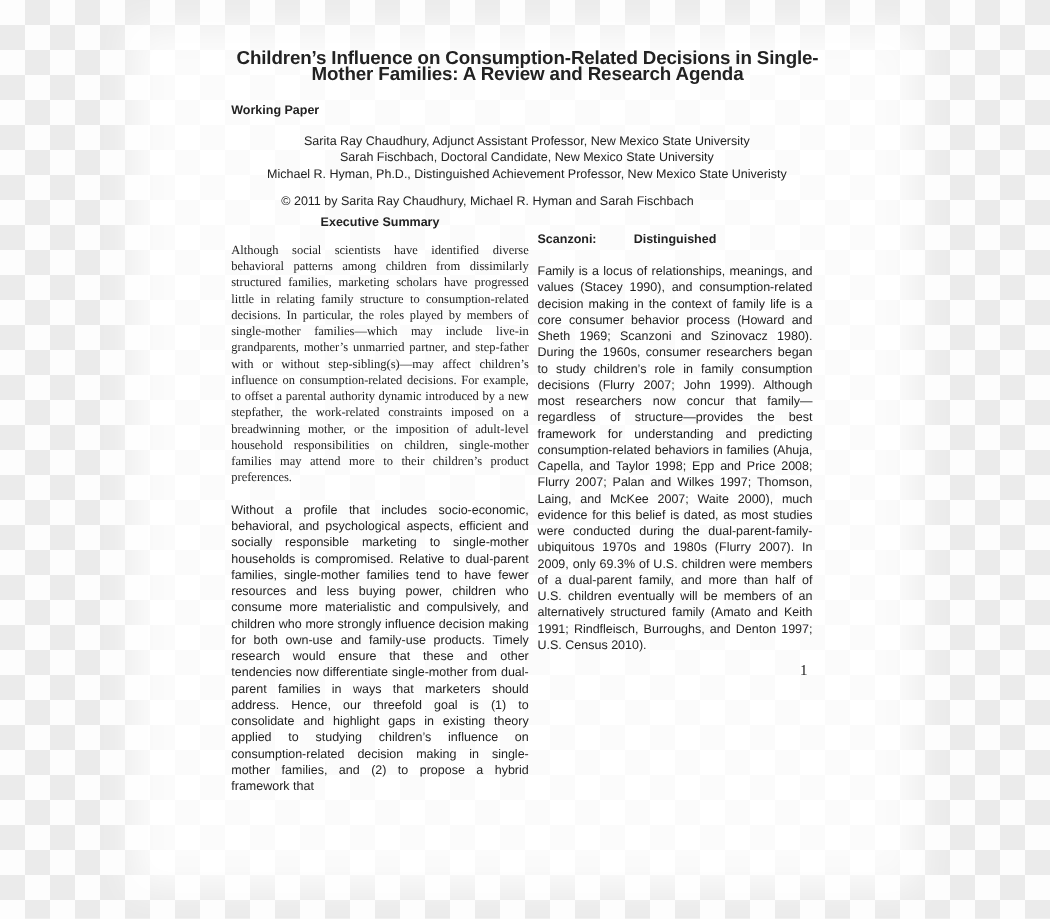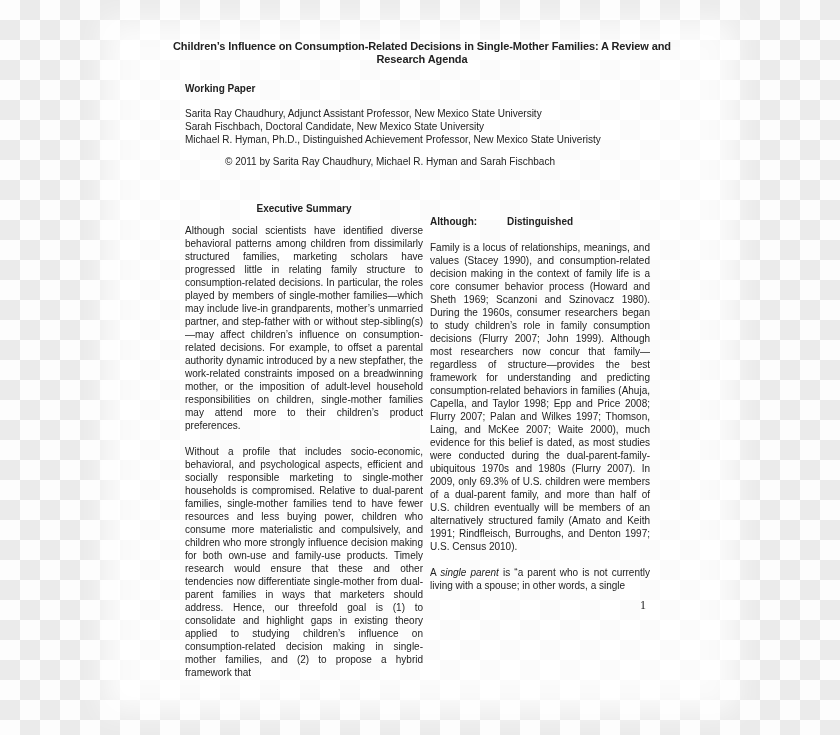--- a/index.html
+++ b/index.html
@@ -33,52 +33,52 @@
     width: 473px;
     font-size: 10px;
     line-height: 13px;
   }
   .title {
     font-weight: bold;
     text-align: center;
     width: 500px;
     margin-left: -13px;
     letter-spacing: -0.1px;
-    font-size: 11px;
+    font-size: 15px;
   }
   .working-paper {
     font-weight: bold;
     text-align: left;
     margin-top: 16px;
   }
   .authors {
     margin-top: 12px;
   }
-  .author-line { white-space: nowrap; }
+  .author-line { white-space: nowrap; text-align: center; }
   .copyright {
     margin-top: 9px;
     margin-left: 40px;
   }
   .columns {
     display: flex;
     gap: 7px;
-    margin-top: 34px;
+    margin-top: 4px;
     align-items: flex-start;
   }
   .col-left  { width: 238px; }
   .col-right { width: 220px; }
   .col-heading {
     font-weight: bold;
     text-align: center;
   }
   p {
     margin: 0;
     text-align: justify;
   }
-  .p-after-heading { margin-top: 9px; }
+  .p-after-heading { margin-top: 9px; font-family: Liberation Serif, serif; }
   .p-spaced       { margin-top: 13px; }
   .keywords {
     margin-top: 13px;
     position: relative;
     padding-left: 50px;
     text-align: justify;
   }
   .keywords-label {
     position: absolute;
     left: 0;
@@ -122,27 +122,26 @@
 
     <div class="col-left">
       <div class="col-heading">Executive Summary</div>
       <p class="p-after-heading">Although social scientists have identified diverse behavioral patterns among children from dissimilarly structured families, marketing scholars have progressed little in relating family structure to consumption-related decisions. In particular, the roles played by members of single-mother families—which may include live-in grandparents, mother’s unmarried partner, and step-father with or without step-sibling(s)—may affect children’s influence on consumption-related decisions. For example, to offset a parental authority dynamic introduced by a new stepfather, the work-related constraints imposed on a breadwinning mother, or the imposition of adult-level household responsibilities on children, single-mother families may attend more to their children’s product preferences.</p>
       <p class="p-spaced">Without a profile that includes socio-economic, behavioral, and psychological aspects, efficient and socially responsible marketing to single-mother households is compromised. Relative to dual-parent families, single-mother families tend to have fewer resources and less buying power, children who consume more materialistic and compulsively, and children who more strongly influence decision making for both own-use and family-use products. Timely research would ensure that these and other tendencies now differentiate single-mother from dual-parent families in ways that marketers should address. Hence, our threefold goal is (1) to consolidate and highlight gaps in existing theory applied to studying children’s influence on consumption-related decision making in single-mother families, and (2) to propose a hybrid framework that</p>
     </div>
 
     <div class="col-right">
 
       <div class="keywords">
-        <span class="keywords-label">Although:</span>
+        <span class="keywords-label">Scanzoni:</span>
       </div>
 
       <div class="intro-heading">Distinguished</div>
 
       <p class="p-spaced">Family is a locus of relationships, meanings, and values (Stacey 1990), and consumption-related decision making in the context of family life is a core consumer behavior process (Howard and Sheth 1969; Scanzoni and Szinovacz 1980). During the 1960s, consumer researchers began to study children’s role in family consumption decisions (Flurry 2007; John 1999). Although most researchers now concur that family—regardless of structure—provides the best framework for understanding and predicting consumption-related behaviors in families (Ahuja, Capella, and Taylor 1998; Epp and Price 2008; Flurry 2007; Palan and Wilkes 1997; Thomson, Laing, and McKee 2007; Waite 2000), much evidence for this belief is dated, as most studies were conducted during the dual-parent-family-ubiquitous 1970s and 1980s (Flurry 2007). In 2009, only 69.3% of U.S. children were members of a dual-parent family, and more than half of U.S. children eventually will be members of an alternatively structured family (Amato and Keith 1991; Rindfleisch, Burroughs, and Denton 1997; U.S. Census 2010).</p>
 
-      <p class="p-spaced"><span>A </span><span class="italic">single parent</span><span> is “a parent who is not currently living with a spouse; in other words, a single</span></p>
 
       <div class="page-number">1</div>
     </div>
 
   </div>
 
 </div>
 
 </body></html>

